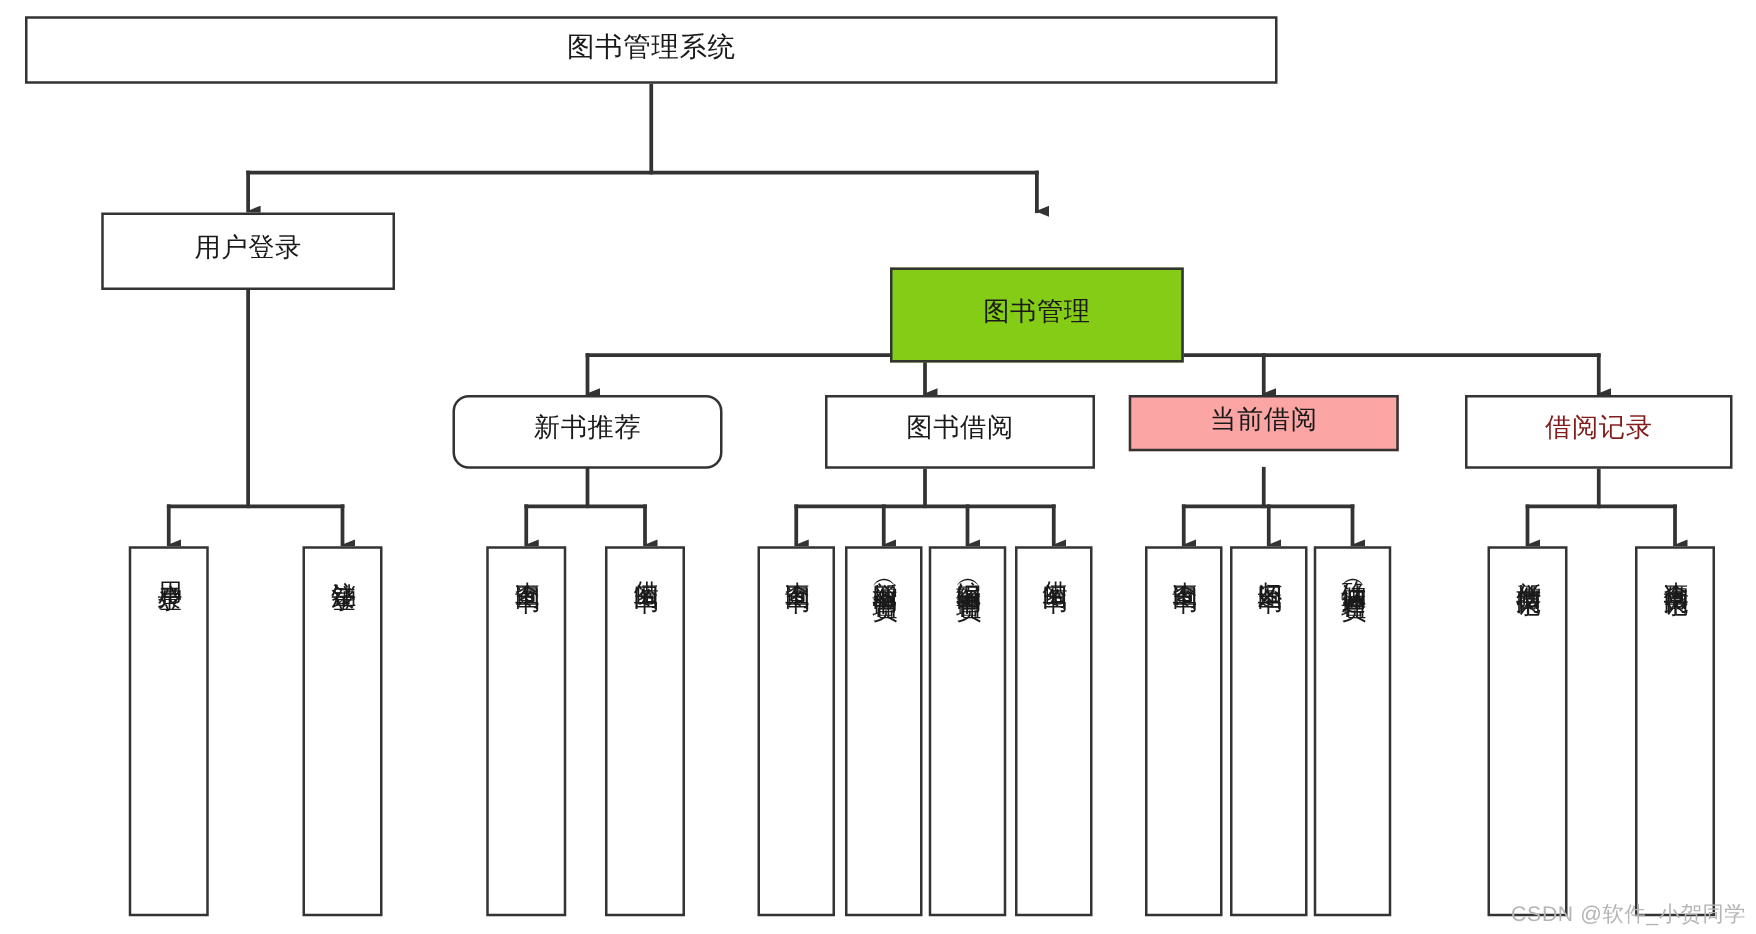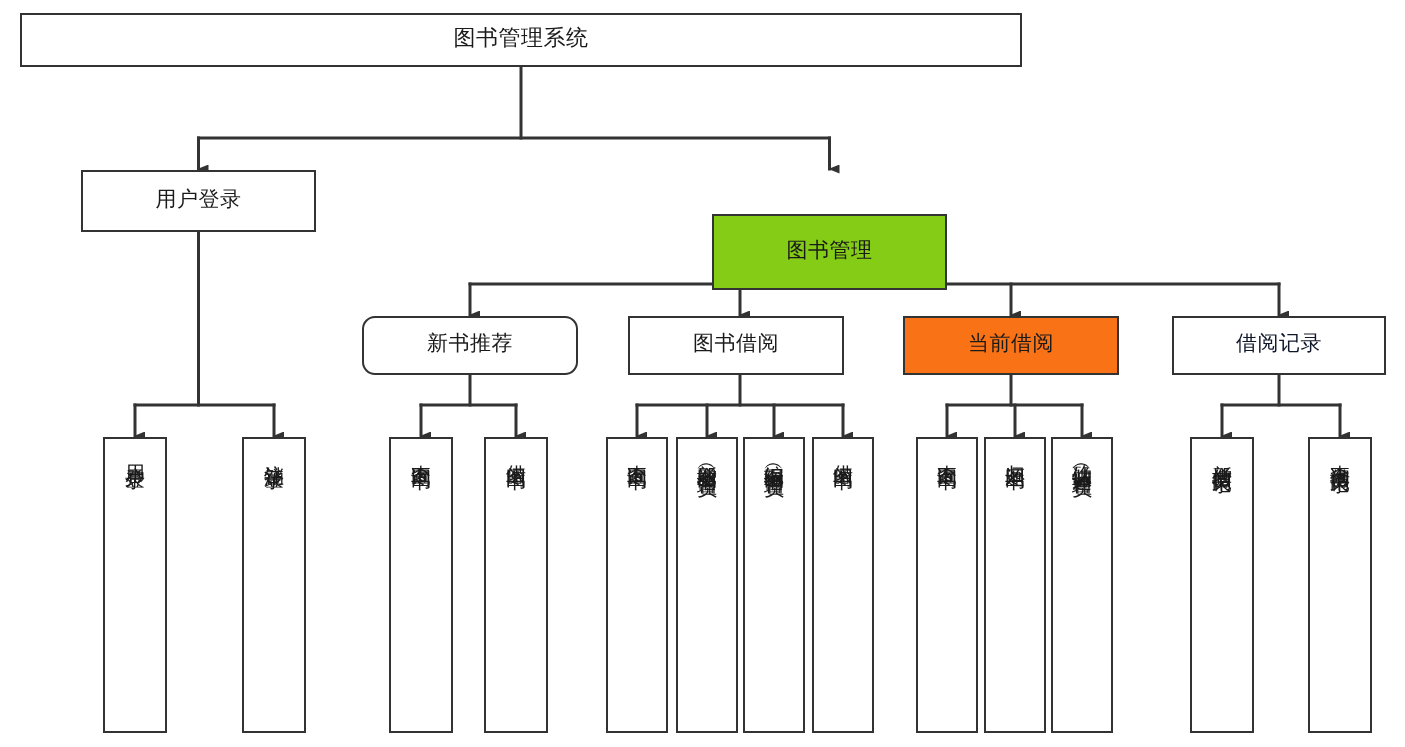--- a/index.html
+++ b/index.html
@@ -122,27 +122,27 @@
       </div>
       <div class="node level-1 horiz" id="node-login" style="left: 81px; top: 170px; width: 235px; height: 62px; border-color: rgb(51, 51, 51); background: rgb(255, 255, 255); color: rgb(26, 26, 26);">
         <span class="node-label">用户登录</span>
       </div>
       <div class="node level-1 horiz" id="node-bookmgmt" style="left: 712px; top: 170px; width: 235px; height: 76px; border-color: rgb(51, 51, 51); background: #84cc16; color: rgb(26, 26, 26); margin-top: 44px;">
         <span class="node-label">图书管理</span>
       </div>
       <div class="node level-2 horiz" id="node-newbook" style="left: 362px; top: 316px; width: 216px; height: 59px; border-color: rgb(51, 51, 51); background: rgb(255, 255, 255); color: rgb(26, 26, 26); border-radius: 13px;">
         <span class="node-label">新书推荐</span>
       </div>
-      <div class="node level-2 horiz" id="node-borrow" style="left: 628px; top: 316px; width: 216px; height: 59px; border-color: rgb(51, 51, 51); background: rgb(255, 255, 255); color: rgb(26, 26, 26);">
+      <div class="node level-2 horiz" id="node-borrow" style="left: 660px; top: 316px; width: 216px; height: 59px; border-color: rgb(51, 51, 51); background: rgb(255, 255, 255); color: rgb(26, 26, 26);">
         <span class="node-label">图书借阅</span>
       </div>
-      <div class="node level-2 horiz" id="node-current" style="left: 903px; top: 316px; width: 216px; height: 59px; border-color: rgb(51, 51, 51); background: #f97316; color: rgb(26, 26, 26);">
+      <div class="node level-2 horiz" id="node-current" style="left: 903px; top: 316px; width: 216px; height: 45px; border-color: rgb(51, 51, 51); background: #fca5a5; color: rgb(26, 26, 26);">
         <span class="node-label">当前借阅</span>
       </div>
-      <div class="node level-2 horiz" id="node-records" style="left: 1172px; top: 316px; width: 214px; height: 59px; border-color: rgb(51, 51, 51); background: rgb(255, 255, 255); color: #0f172a;">
+      <div class="node level-2 horiz" id="node-records" style="left: 1172px; top: 316px; width: 214px; height: 59px; border-color: rgb(51, 51, 51); background: rgb(255, 255, 255); color: #7f1d1d;">
         <span class="node-label">借阅记录</span>
       </div>
       <div class="node level-3 vert" id="node-leaf-login-1" style="left: 103px; top: 437px; width: 64px; height: 296px; border-color: rgb(51, 51, 51); background: rgb(255, 255, 255); color: rgb(26, 26, 26);">
         <span class="node-label">用户登录</span>
       </div>
       <div class="node level-3 vert" id="node-leaf-login-2" style="left: 242px; top: 437px; width: 64px; height: 296px; border-color: rgb(51, 51, 51); background: rgb(255, 255, 255); color: rgb(26, 26, 26);">
         <span class="node-label">注销登录</span>
       </div>
       <div class="node level-3 vert" id="node-leaf-newbook-1" style="left: 389px; top: 437px; width: 64px; height: 296px; border-color: rgb(51, 51, 51); background: rgb(255, 255, 255); color: rgb(26, 26, 26);">
         <span class="node-label">查询图书</span>
@@ -172,13 +172,14 @@
         <span class="node-label">确认归还（管理员）</span>
       </div>
       <div class="node level-3 vert" id="node-leaf-records-1" style="left: 1190px; top: 437px; width: 64px; height: 296px; border-color: rgb(51, 51, 51); background: rgb(255, 255, 255); color: rgb(26, 26, 26);">
         <span class="node-label">新增借阅记录</span>
       </div>
       <div class="node level-3 vert" id="node-leaf-records-2" style="left: 1308px; top: 437px; width: 64px; height: 296px; border-color: rgb(51, 51, 51); background: rgb(255, 255, 255); color: rgb(26, 26, 26);">
         <span class="node-label">查询借阅记录</span>
       </div>
     </div>
 
+  <div class="watermark">CSDN @软件_小贺同学</div>
 </div>
 
 </body></html>

